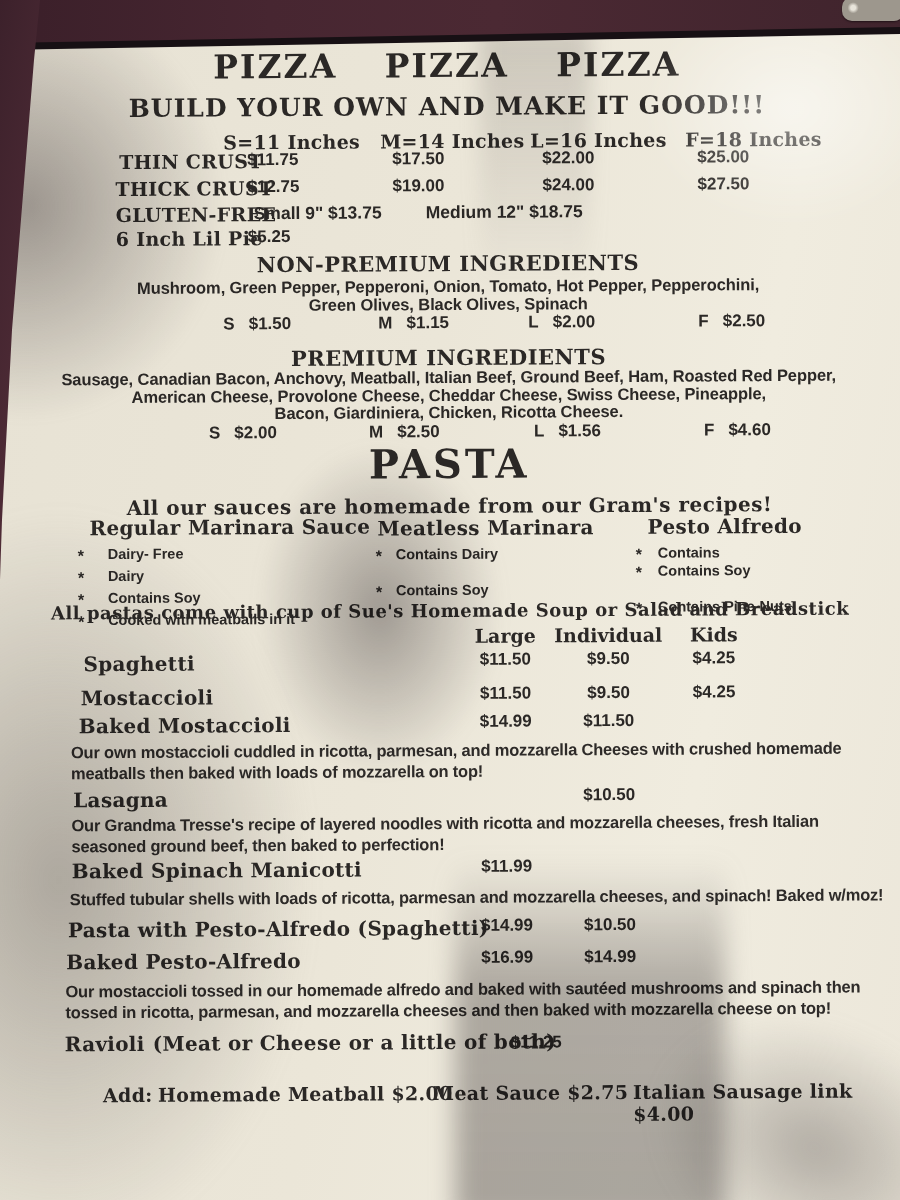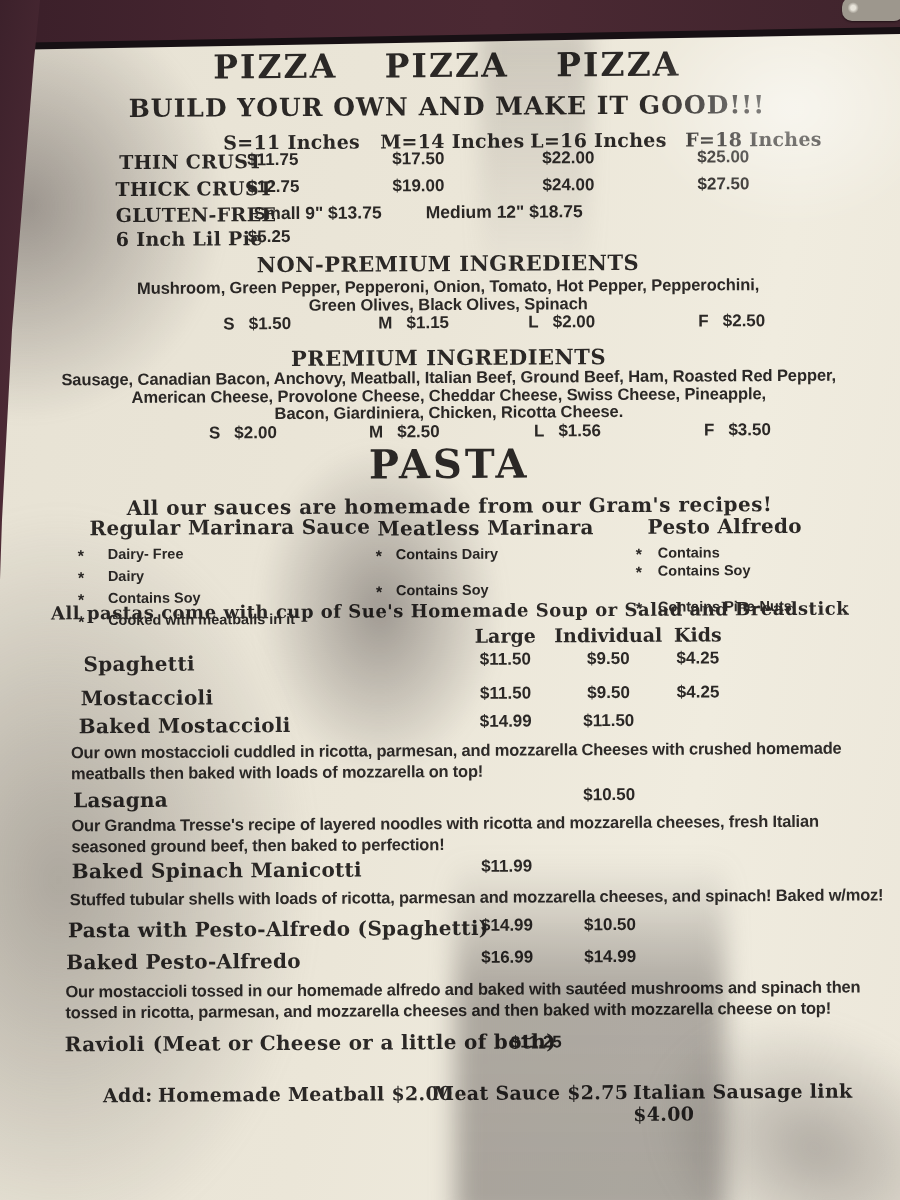--- a/index.html
+++ b/index.html
@@ -26,21 +26,21 @@
   .sizehead { position:absolute; font-family:"DejaVu Serif",serif; font-weight:bold; font-size:19px; letter-spacing:.3px; }
 
   
   .ing-line { position:absolute; left:0; width:900px; text-align:center; font-size:16.5px; font-weight:bold; letter-spacing:-.1px; }
   .szpair { position:absolute; font-weight:bold; font-size:17px; }
   .szpair .sz { margin-right:14px; }
 
   
   .pL{left:450px;width:110px;text-align:center}
   .pI{left:553px;width:110px;text-align:center}
-  .pK{left:645px;width:105px;text-align:center}
+  .pK{left:661px;width:105px;text-align:center}
   .colhead { position:absolute; font-family:"DejaVu Serif",serif; font-weight:bold; font-size:19px; }
   .itemname { position:absolute; font-family:"DejaVu Serif",serif; font-weight:bold; font-size:20px; letter-spacing:.3px; }
   .desc { position:absolute; font-size:16.5px; font-weight:bold; letter-spacing:-.2px; line-height:21px; color:#2e2b29; }
 
   
   .saucecol { position:absolute; }
   .saucehead { font-family:"DejaVu Serif",serif; font-weight:bold; font-size:20px; letter-spacing:.3px; }
   .bullet { position:relative; font-size:14.5px; font-weight:bold; padding-left:38px; margin-top:6px; }
   .bullet::before { content:"*"; position:absolute; left:8px; top:1px; font-size:16px; }
   .gap { margin-top:20px; }
@@ -143,21 +143,21 @@
       </div>
 
       <div class="row fancy ctr" style="top:345px;font-size:21px;">PREMIUM INGREDIENTS</div>
       <div class="ing-line" style="top:368px;">Sausage, Canadian Bacon, Anchovy, Meatball, Italian Beef, Ground Beef, Ham, Roasted Red Pepper,</div>
       <div class="ing-line" style="top:386px;">American Cheese, Provolone Cheese, Cheddar Cheese, Swiss Cheese, Pineapple,</div>
       <div class="ing-line" style="top:403px;">Bacon, Giardiniera, Chicken, Ricotta Cheese.</div>
       <div class="row" style="top:422px;">
         <span class="szpair" style="left:210px;"><span class="sz">S</span><span>$2.00</span></span>
         <span class="szpair" style="left:370px;"><span class="sz">M</span><span>$2.50</span></span>
         <span class="szpair" style="left:535px;"><span class="sz">L</span><span>$1.56</span></span>
-        <span class="szpair" style="left:705px;"><span class="sz">F</span><span>$3.50</span></span>
+        <span class="szpair" style="left:705px;"><span class="sz">F</span><span>$4.60</span></span>
       </div>
 
       <div class="row fancy ctr" style="top:440px;font-size:40px;letter-spacing:3px;">PASTA</div>
       <div class="row fancy ctr" style="top:494px;font-size:20px;">All our sauces are homemade from our Gram's recipes!</div>
 
       <div class="saucecol" style="left:70px;top:514px;width:310px;">
         <div class="saucehead" style="padding-left:20px;">Regular Marinara Sauce</div>
         <div class="bullet">Dairy- Free</div>
         <div class="bullet">Dairy</div>
         <div class="bullet">Contains Soy</div>

